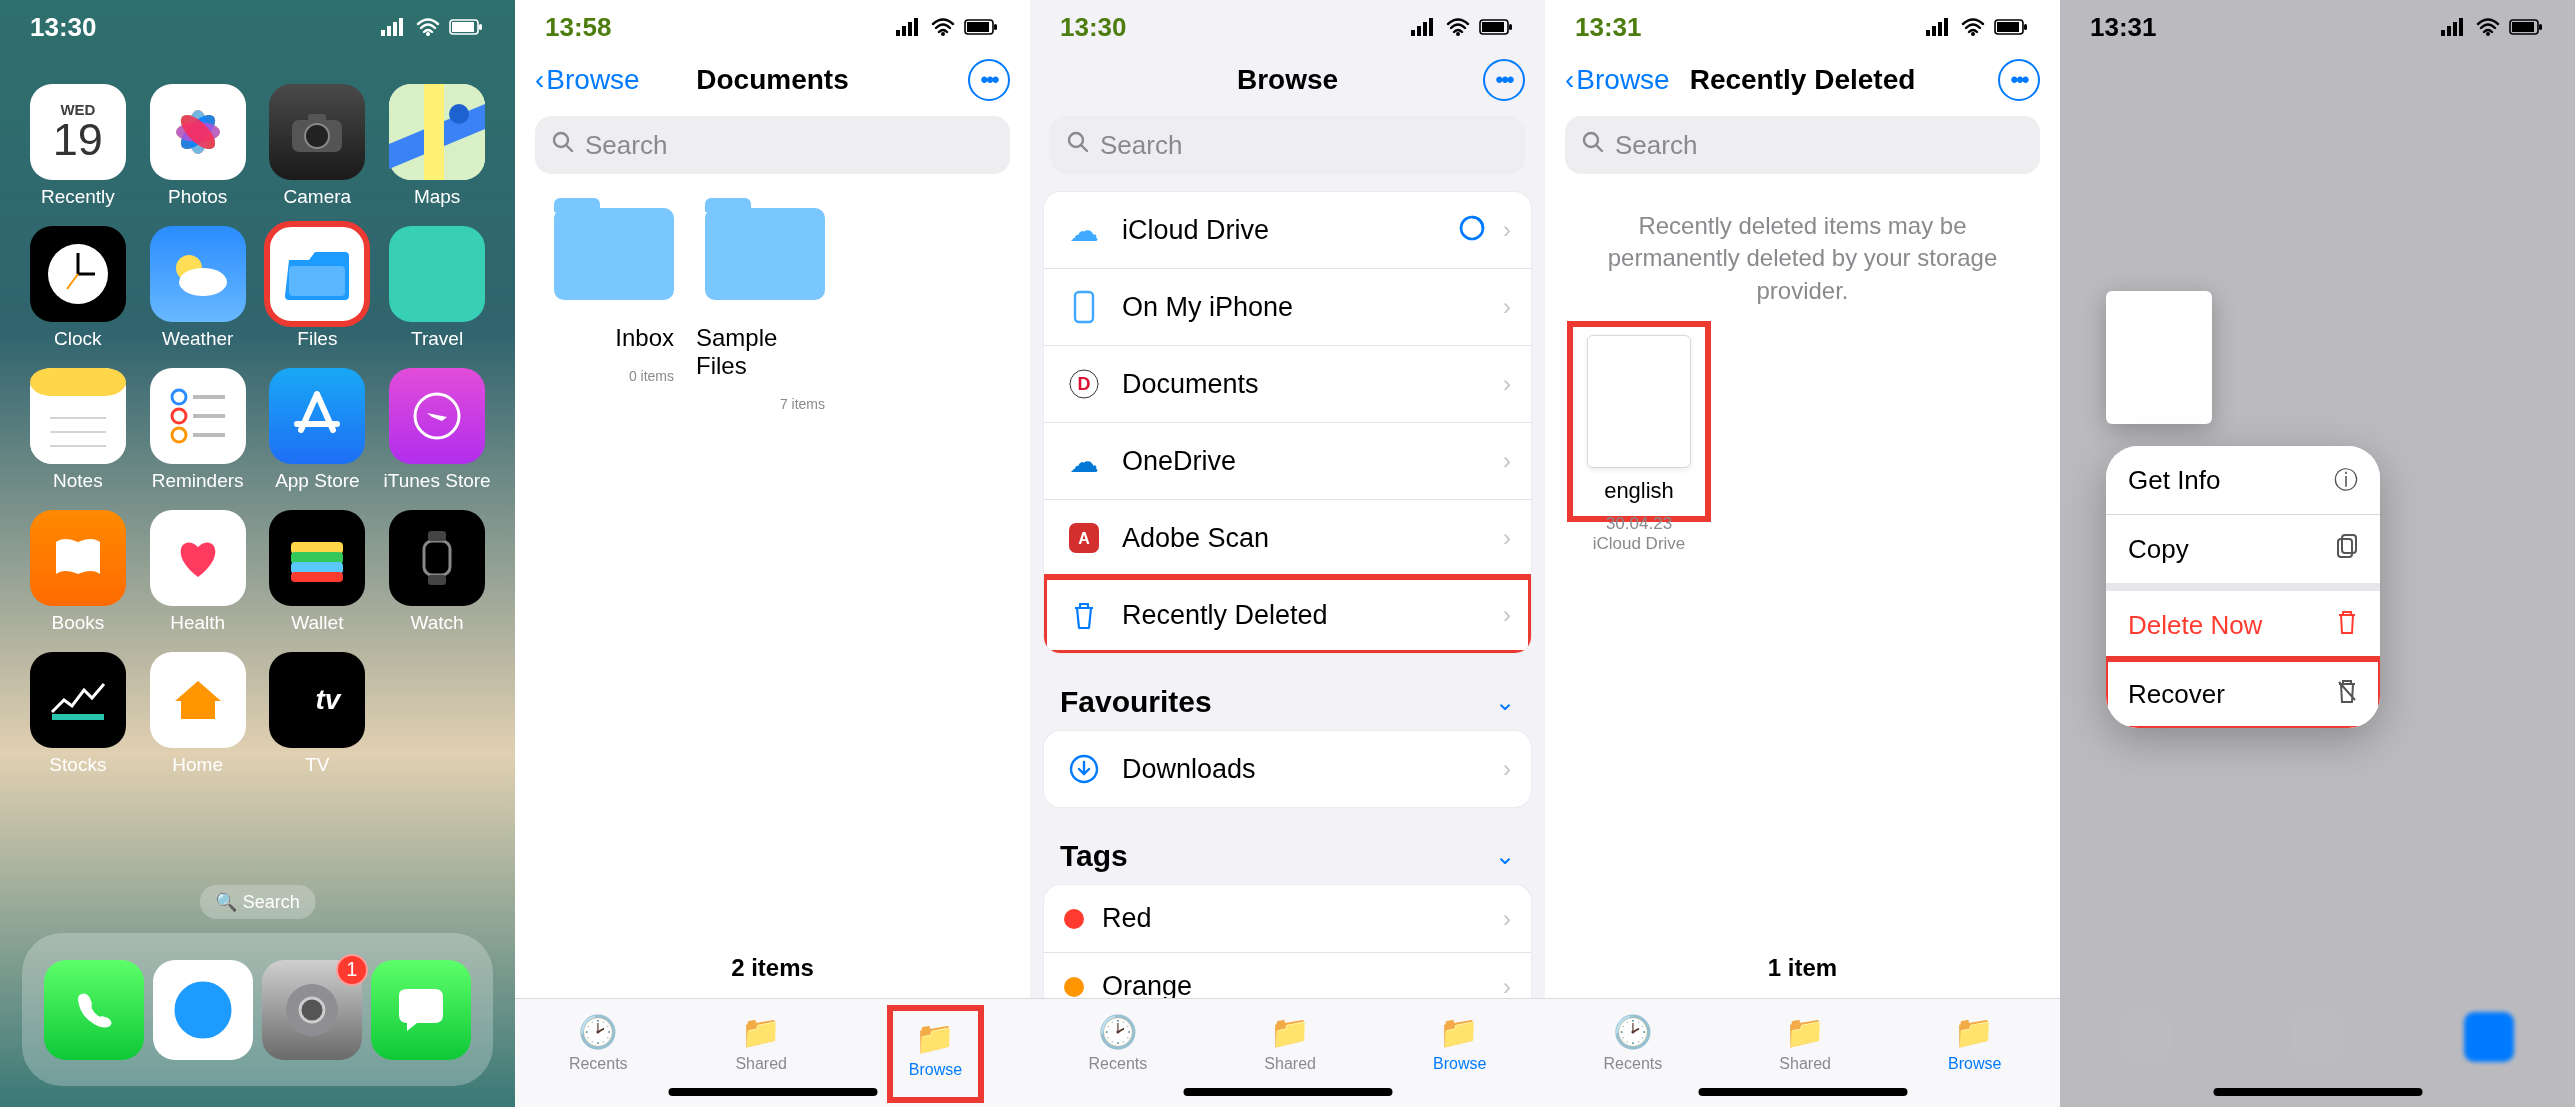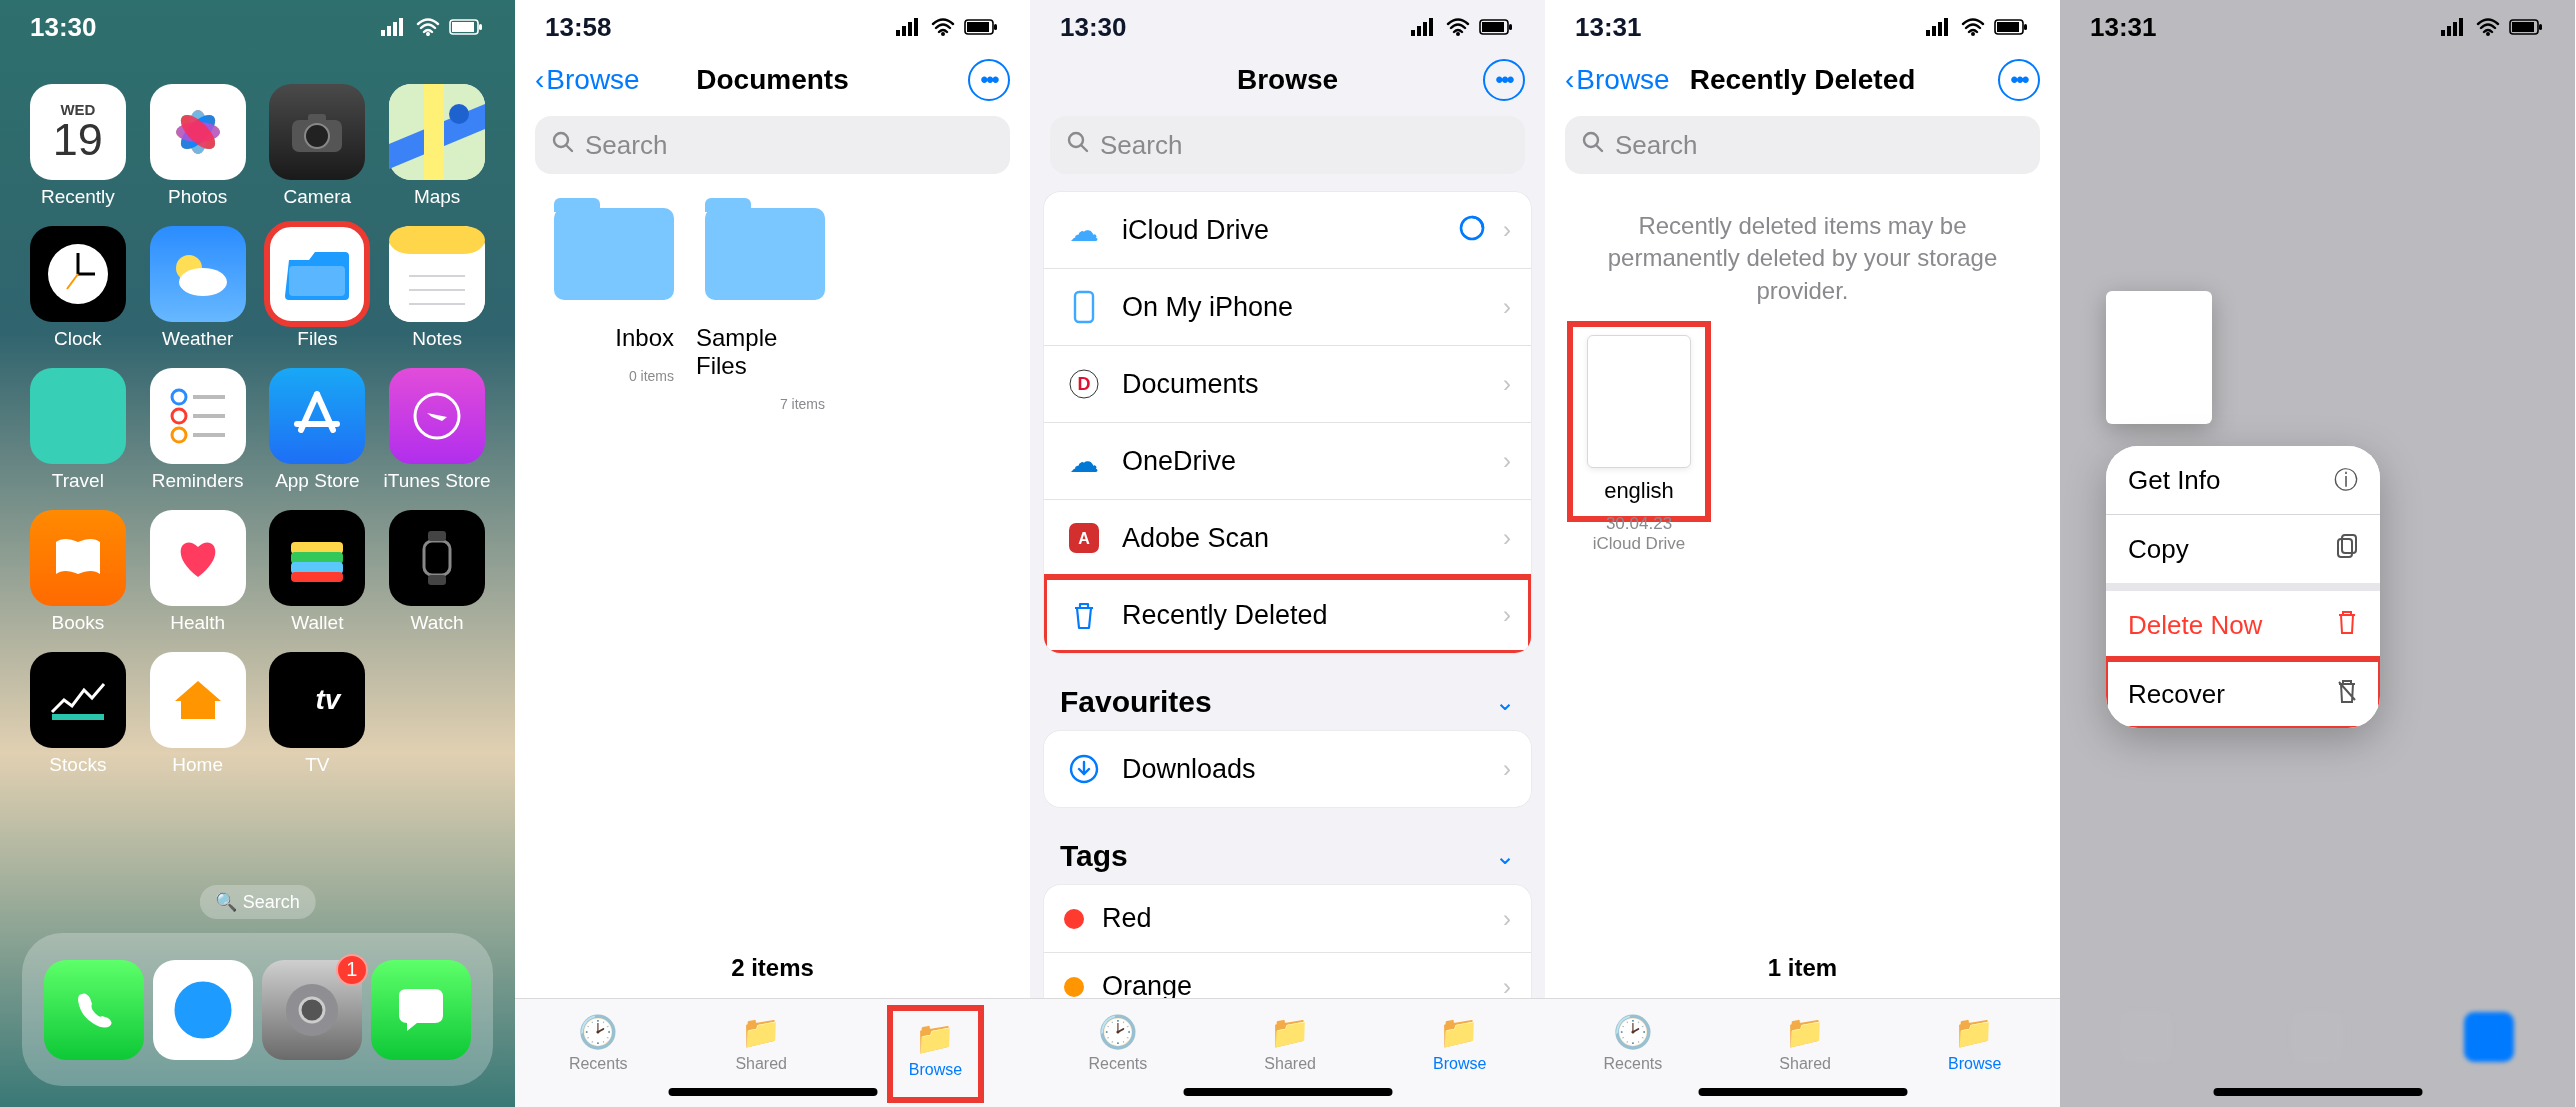--- a/index.html
+++ b/index.html
@@ -1,19 +1,19 @@
 <!DOCTYPE html>
 <html><head>
 <meta charset="utf-8">
 <style>
   * { box-sizing: border-box; margin: 0; padding: 0; font-family: -apple-system, "Helvetica Neue", Arial, sans-serif; }
   body { display: flex; background: #fff; width: 2576px; height: 1108px; overflow: hidden; }
   .screen { width: 515px; height: 1108px; position: relative; background: #fff; overflow: hidden; border-right: 0px solid #ddd; }
   
-  .status-bar { height: 54px; display: flex; justify-content: space-between; align-items: center; padding: 0 30px; font-size: 26px; font-weight: 600; color: #0f172a; position: relative; z-index: 10; }
+  .status-bar { height: 54px; display: flex; justify-content: space-between; align-items: center; padding: 0 30px; font-size: 26px; font-weight: 600; color: #4d7c0f; position: relative; z-index: 10; }
   .status-right { display: flex; gap: 8px; align-items: center; }
   
   .home { background: linear-gradient(180deg, rgba(46,112,109,1) 0%, rgba(48,100,110,1) 30%, rgba(225,208,178,1) 68%, rgba(57,120,118,1) 100%); color:#fff; }
   .home .status-bar { color: #fff; }
   .home-grid { display: grid; grid-template-columns: repeat(4, 1fr); gap: 18px 8px; padding: 30px 22px 0 22px; }
   .app { display: flex; flex-direction: column; align-items: center; }
   .app .icon-shell { width: 96px; height: 96px; border-radius: 22px; display:flex; align-items:center; justify-content:center; font-size:44px; position:relative; }
   .app .label { margin-top: 6px; font-size: 19px; color: #fff; }
   .highlight-red { outline: 6px solid #ec3a32; outline-offset: -1px; }
   .home-search-pill { position:absolute; bottom: 189px; left:50%; transform:translateX(-50%); background: rgba(255,255,255,.25); color:#fff; font-size:18px; padding:6px 16px; border-radius:30px; backdrop-filter: blur(4px);}
@@ -200,35 +200,35 @@
     <div class="app">
         <div class="icon-shell ic-files highlight-red">
           <svg width="64" height="52" viewBox="0 0 64 52">
             <path d="M4 12 h20 l6 -8 h30 a4 4 0 0 1 4 4 v40 a4 4 0 0 1 -4 4 h-56 a4 4 0 0 1 -4 -4 z" fill="#1e9bff"></path>
             <rect x="4" y="18" width="56" height="30" rx="4" fill="#5ab7ff"></rect>
           </svg>
         </div>
         <div class="label">Files</div>
       </div>
     <div class="app">
+        <div class="icon-shell ic-travel"></div>
+        <div class="label">Travel</div>
+      </div>
+
+    <div class="app">
         <div class="icon-shell ic-notes">
           <svg width="96" height="96" viewBox="0 0 96 96">
             <rect width="96" height="96" rx="22" fill="#fff"></rect>
             <rect width="96" height="28" rx="22" fill="#ffd54a"></rect>
             <line x1="20" y1="50" x2="76" y2="50" stroke="#d4d4d8" stroke-width="2"></line>
             <line x1="20" y1="64" x2="76" y2="64" stroke="#d4d4d8" stroke-width="2"></line>
             <line x1="20" y1="78" x2="76" y2="78" stroke="#d4d4d8" stroke-width="2"></line>
           </svg>
         </div>
         <div class="label">Notes</div>
-      </div>
-
-    <div class="app">
-        <div class="icon-shell ic-travel"></div>
-        <div class="label">Travel</div>
       </div>
     <div class="app">
         <div class="icon-shell ic-reminders">
           <svg width="70" height="70" viewBox="0 0 70 70">
             <circle cx="16" cy="16" r="7" fill="none" stroke="#2a8cff" stroke-width="3"></circle>
             <circle cx="16" cy="35" r="7" fill="none" stroke="#ff3b30" stroke-width="3"></circle>
             <circle cx="16" cy="54" r="7" fill="none" stroke="#ff9500" stroke-width="3"></circle>
             <line x1="30" y1="16" x2="62" y2="16" stroke="#bbb" stroke-width="4"></line>
             <line x1="30" y1="35" x2="62" y2="35" stroke="#bbb" stroke-width="4"></line>
             <line x1="30" y1="54" x2="62" y2="54" stroke="#bbb" stroke-width="4"></line>

